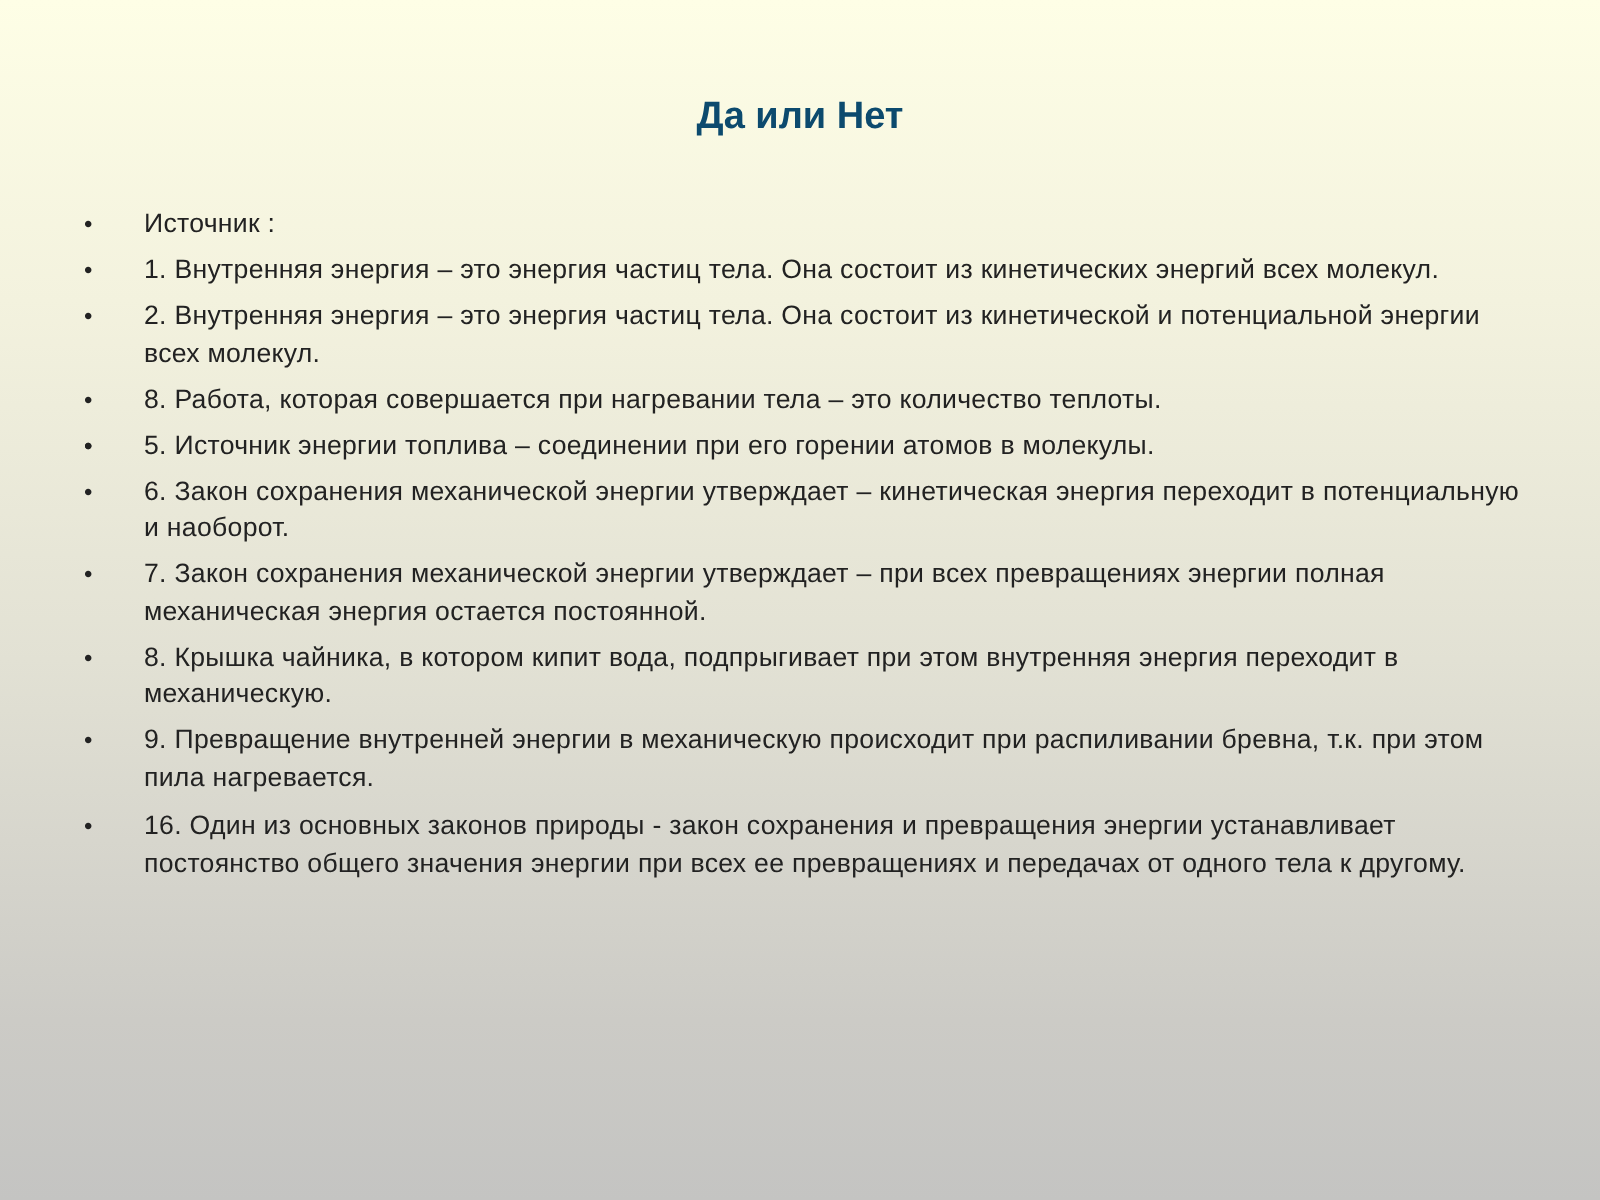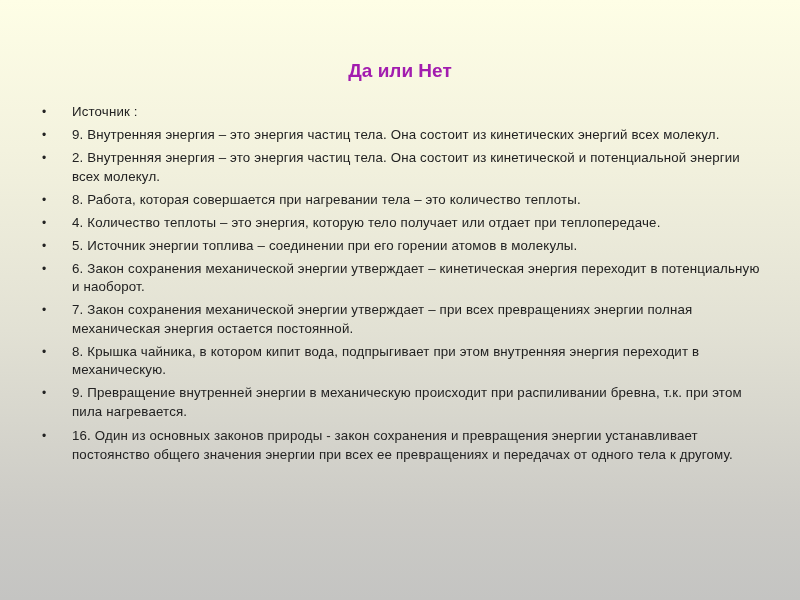--- a/index.html
+++ b/index.html
@@ -4,22 +4,22 @@
 <style>
   html, body { margin: 0; padding: 0; }
   body {
     width: 800px; height: 600px; overflow: hidden;
     background: linear-gradient(to bottom, #fefee6 0%, #f3f2de 25%, #e2e1d4 55%, #cccbc6 85%, #c4c4c2 100%);
     font-family: "Liberation Sans", sans-serif;
     color: #1a1a1a;
     position: relative;
   }
   .title {
-    position: absolute; left: 0; top: 60px; width: 800px;
-    text-align: center; font-weight: bold; font-size: 19px; color: #a21caf;
+    position: absolute; left: 0; top: 48px; width: 800px;
+    text-align: center; font-weight: bold; font-size: 19px; color: #0c4a6e;
   }
   ul.items {
     position: absolute; left: 42px; top: 103px; width: 720px;
     margin: 0; padding: 0; list-style: none;
   }
   ul.items li {
     position: relative; padding-left: 30px;
     font-size: 13.3px; line-height: 18.5px; letter-spacing: 0.15px;
     margin-bottom: 4.5px; color: #222;
   }
@@ -28,24 +28,24 @@
   }
   ul.items li.last { margin-top: 6px; }
 </style>
 </head>
 <body>
 
 <div>
   <div class="title">Да или Нет</div>
   <ul class="items">
     <li><span class="bullet">•</span><span>Источник :</span></li>
-    <li><span class="bullet">•</span><span>9. Внутренняя энергия – это энергия частиц тела. Она состоит из кинетических энергий всех молекул.</span></li>
+    <li><span class="bullet">•</span><span>1. Внутренняя энергия – это энергия частиц тела. Она состоит из кинетических энергий всех молекул.</span></li>
     <li><span class="bullet">•</span><span>2. Внутренняя энергия – это энергия частиц тела. Она состоит из кинетической и потенциальной энергии всех молекул.</span></li>
     <li><span class="bullet">•</span><span>8. Работа, которая совершается при нагревании тела – это количество теплоты.</span></li>
-    <li><span class="bullet">•</span><span>4. Количество теплоты – это энергия, которую тело получает или отдает при теплопередаче.</span></li>
+    <li><span class="bullet">•</span></li>
     <li><span class="bullet">•</span><span>5. Источник энергии топлива – соединении при его горении атомов в молекулы.</span></li>
     <li><span class="bullet">•</span><span>6. Закон сохранения механической энергии утверждает – кинетическая энергия переходит в потенциальную и наоборот.</span></li>
     <li><span class="bullet">•</span><span>7. Закон сохранения механической энергии утверждает – при всех превращениях энергии полная механическая энергия остается постоянной.</span></li>
     <li><span class="bullet">•</span><span>8. Крышка чайника, в котором кипит вода, подпрыгивает при этом внутренняя энергия переходит в механическую.</span></li>
     <li><span class="bullet">•</span><span>9. Превращение внутренней энергии в механическую происходит при распиливании бревна, т.к. при этом пила нагревается.</span></li>
     <li class="last"><span class="bullet">•</span><span>16. Один из основных законов природы - закон сохранения и превращения энергии устанавливает постоянство общего значения энергии при всех ее превращениях и передачах от одного тела к другому.</span></li>
   </ul>
 </div>
 
 </body></html>

